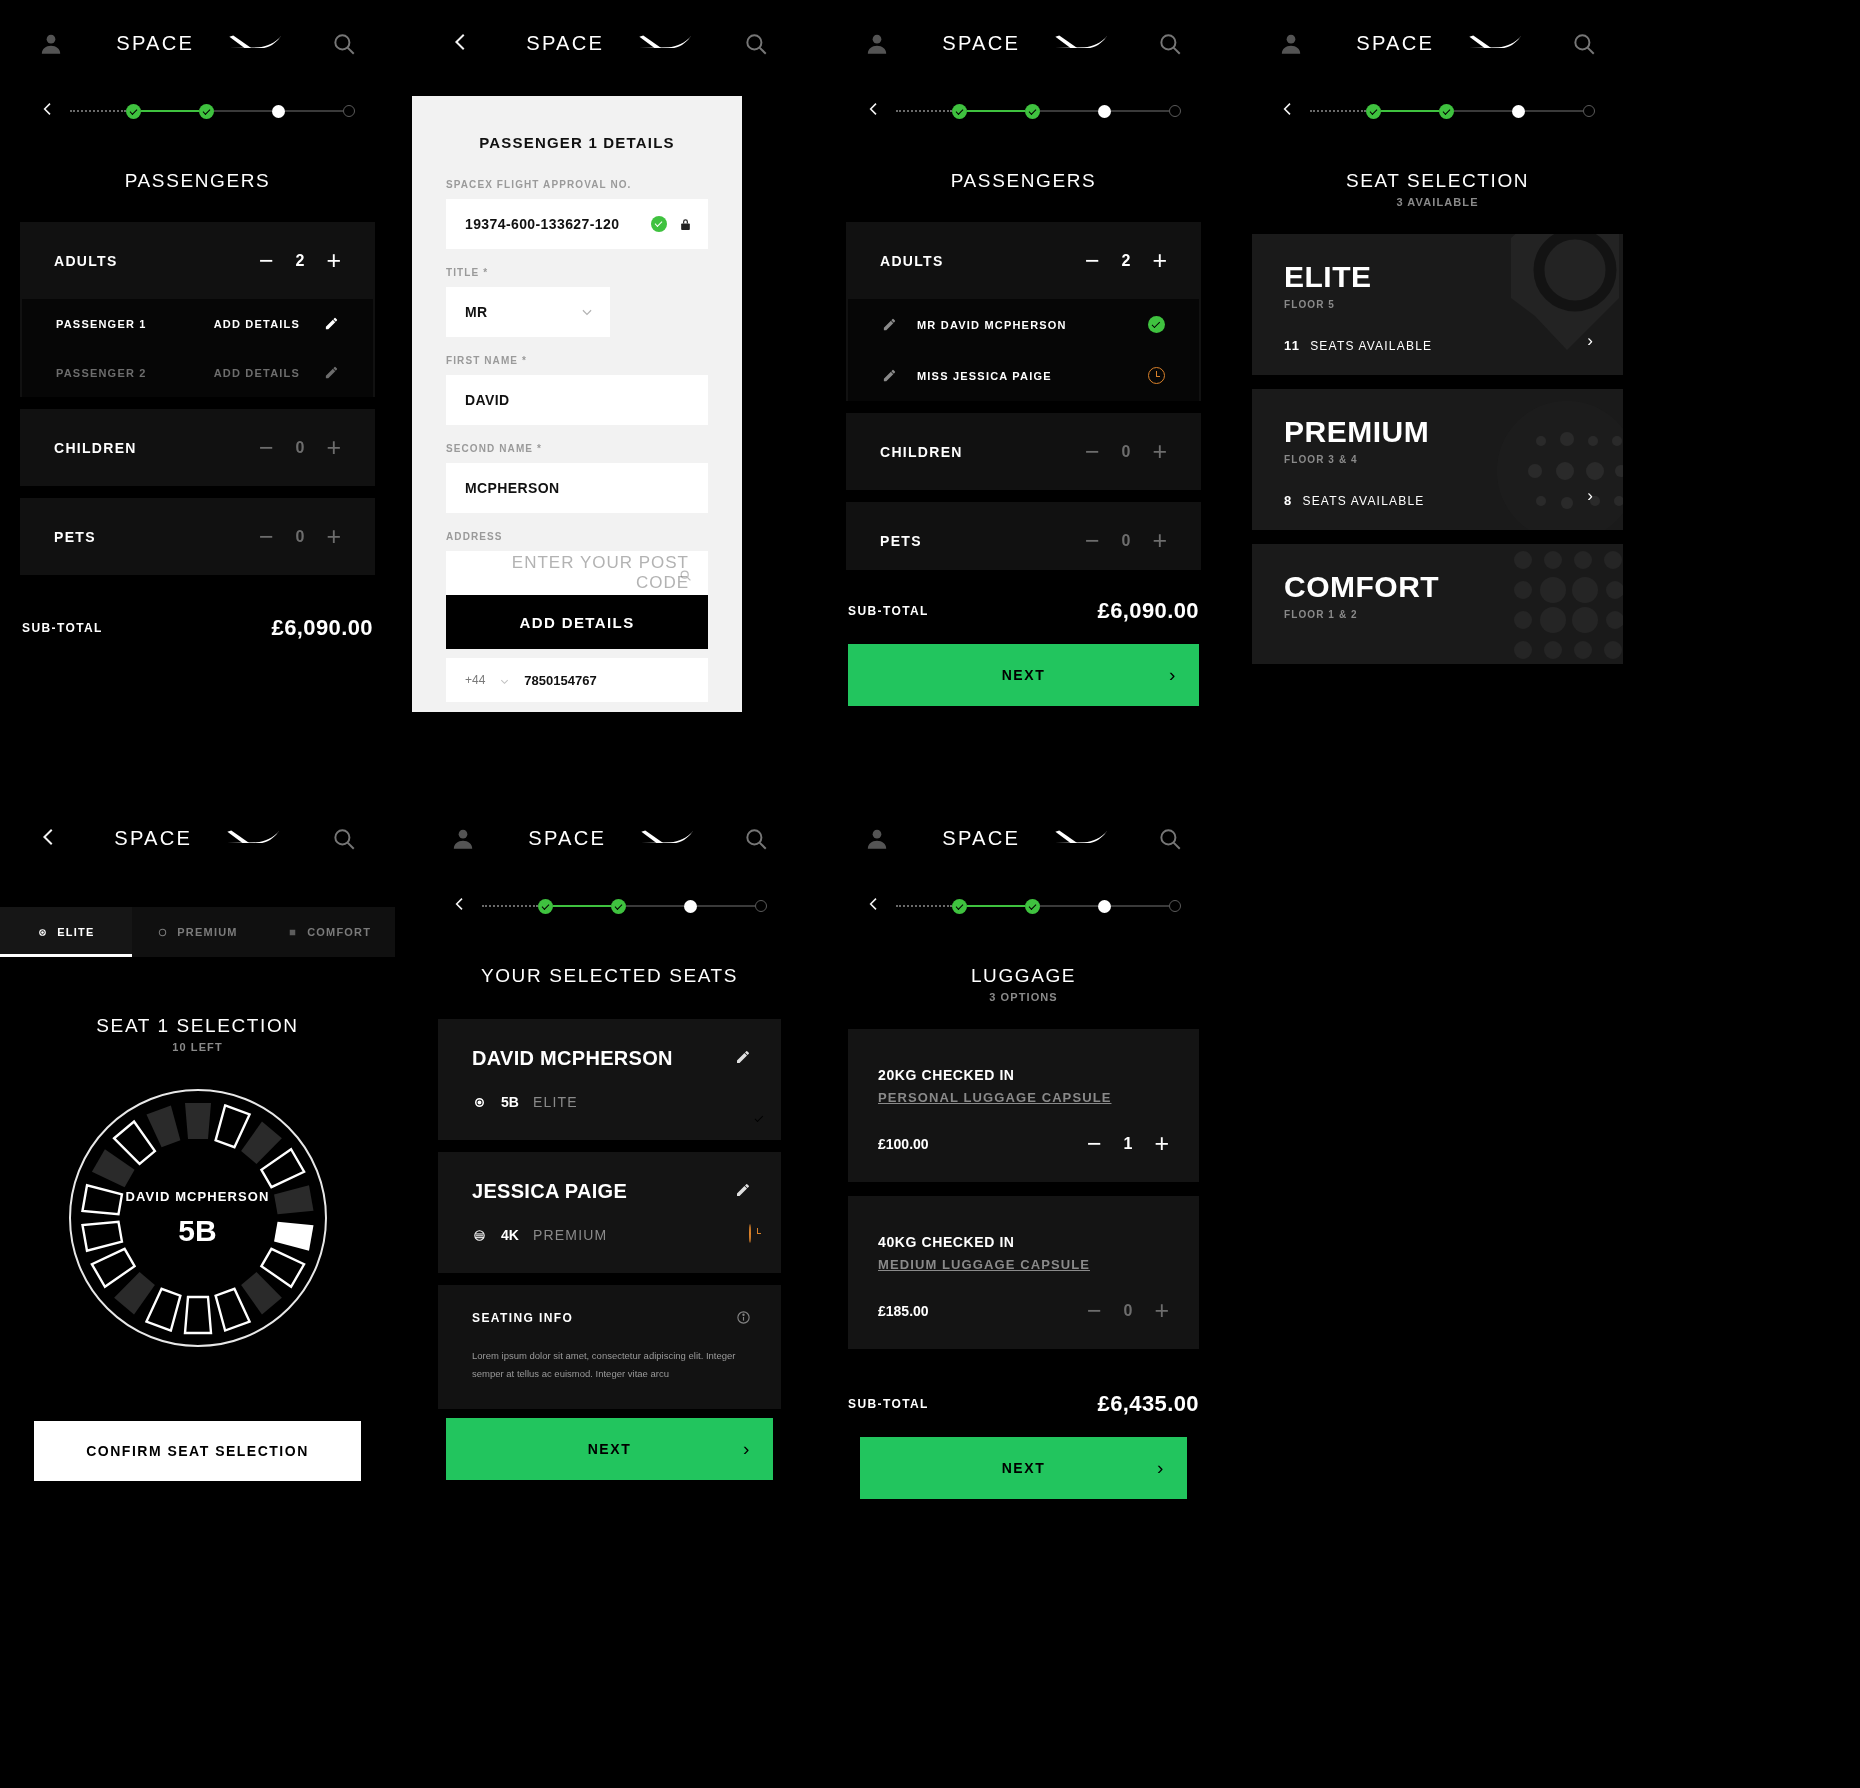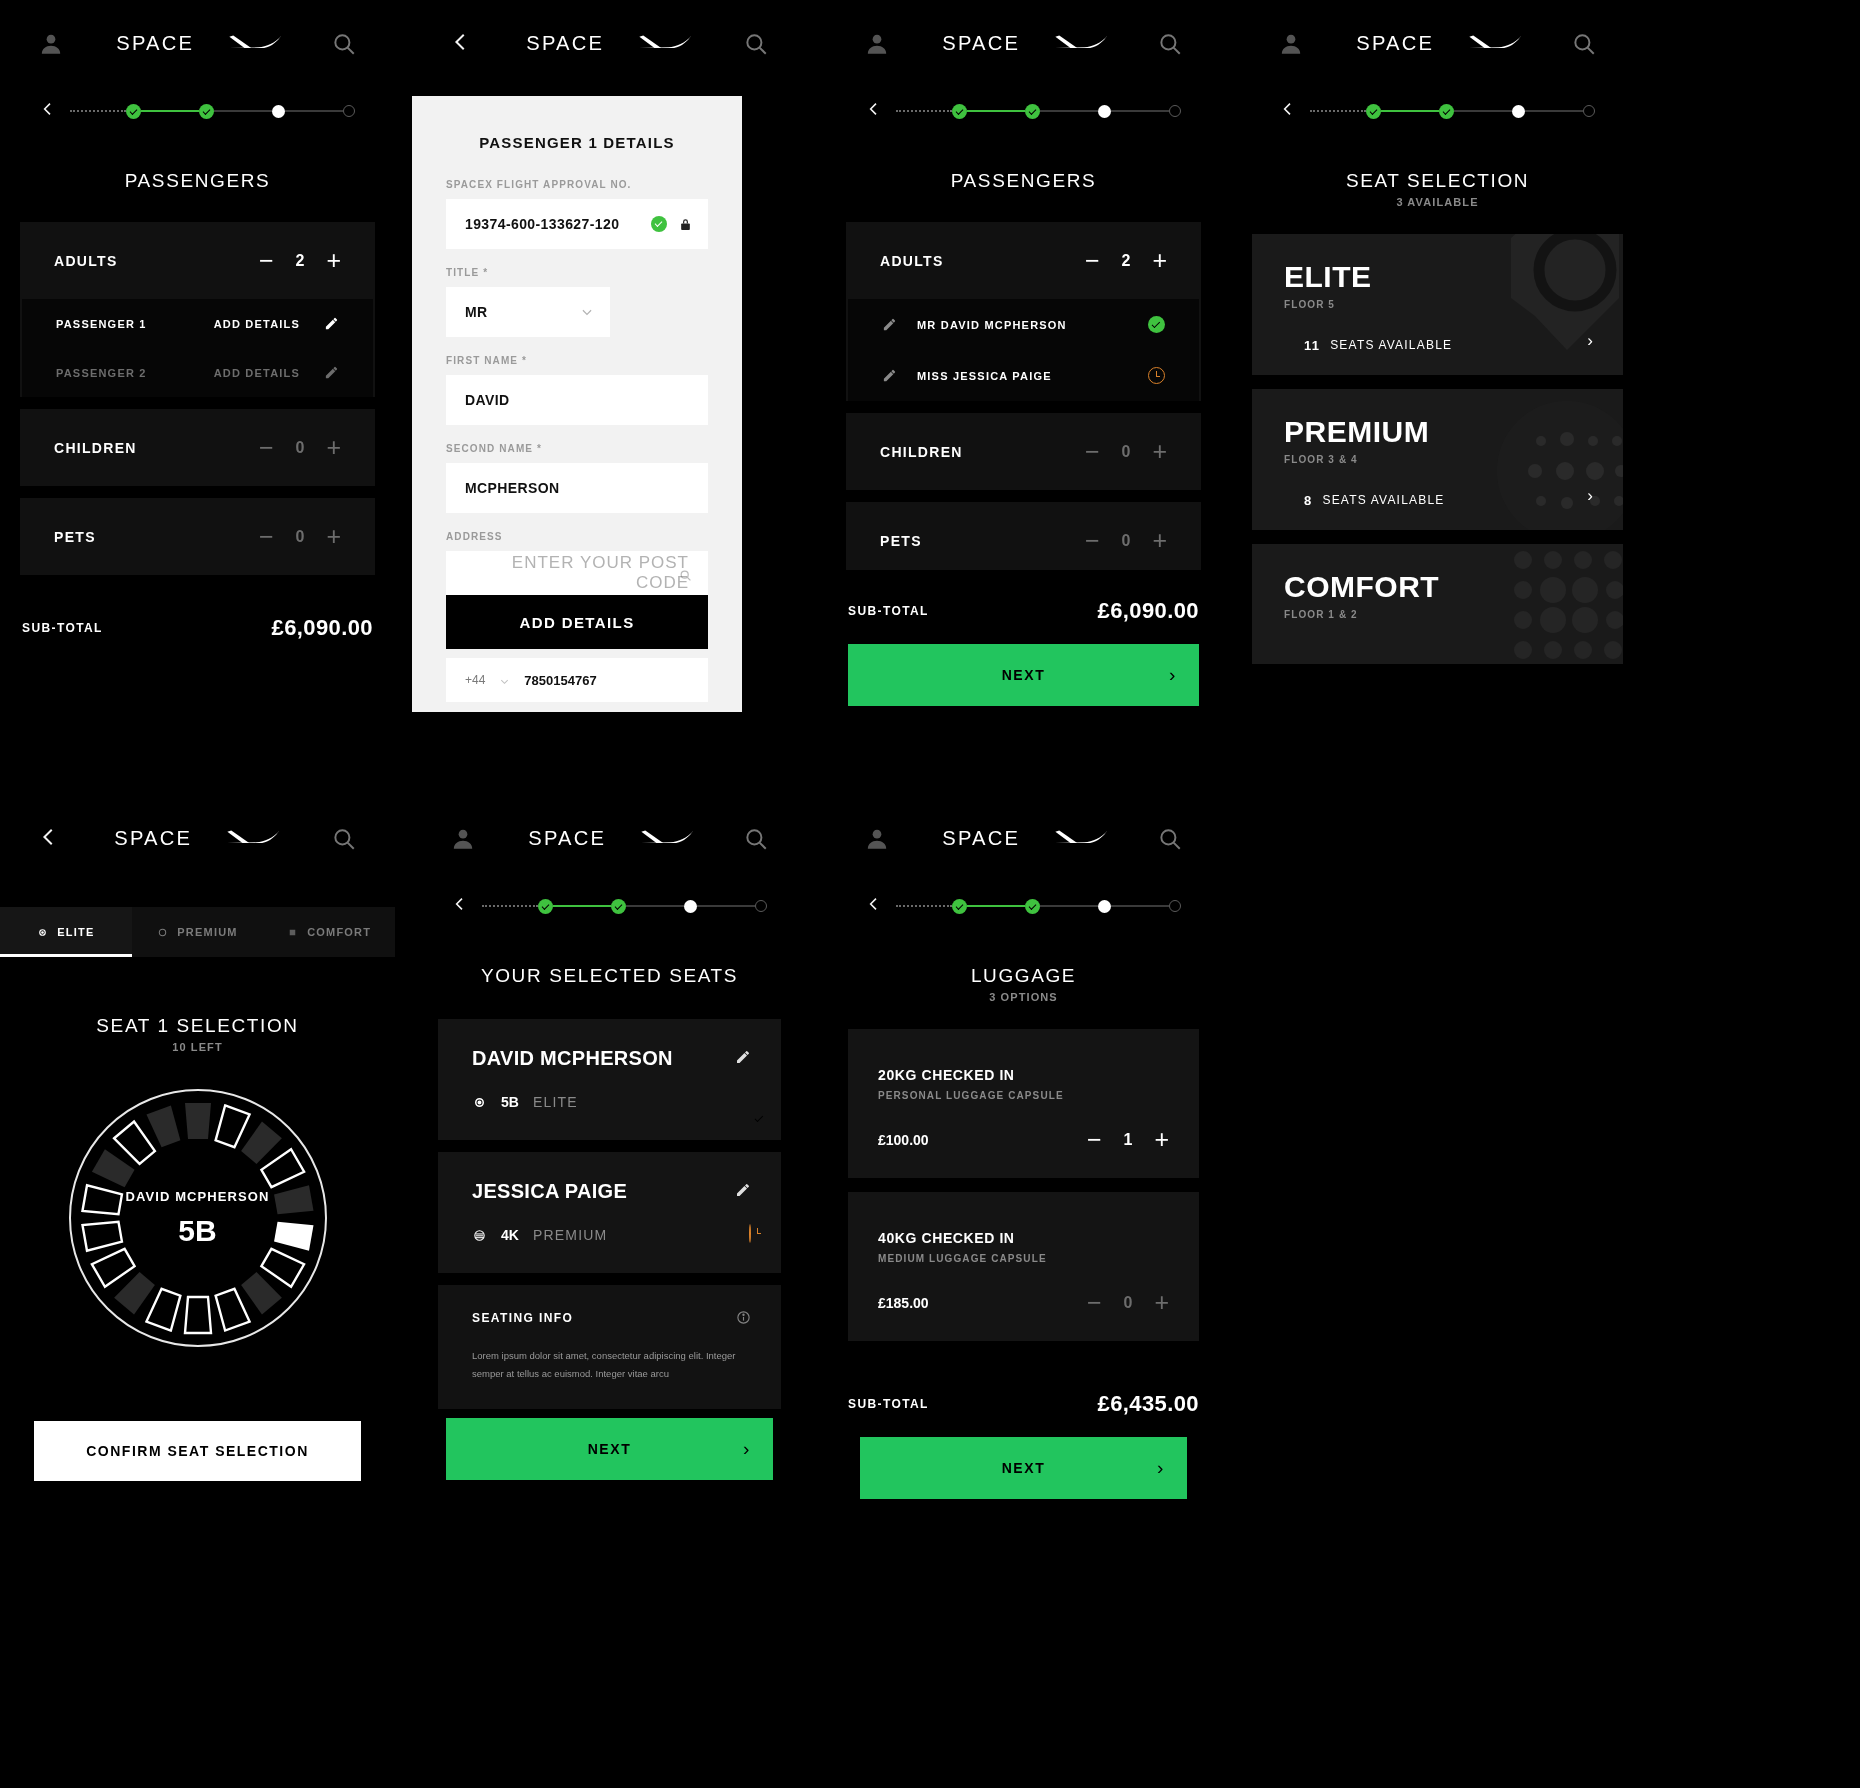--- a/index.html
+++ b/index.html
@@ -78,21 +78,21 @@
   .chev-d { width: 14px; height: 14px; opacity: .45; }
   .fbox.ph { color: #b3b3b3; font-weight: 400; font-size: 17px; letter-spacing: 1px; height: 44px; text-align: right; }
   .add-det { background: #000; color: #fff; height: 54px; display: flex; align-items: center; justify-content: center; font-size: 15px; letter-spacing: 1.4px; font-weight: 700; margin: 0 34px; }
   .phone-row { background: #fff; height: 44px; display: flex; align-items: center; padding: 0 19px; margin: 9px 34px 0; gap: 14px; font-size: 13px; font-weight: 700; }
   .phone-row .cc { color: #7a7a7a; font-weight: 400; font-size: 12px; }
 
   
   .sc { background: #1a1a1a; margin: 0 12px 14px; padding: 26px 32px 22px; position: relative; overflow: hidden; }
   .sc h3 { font-size: 30px; letter-spacing: .5px; font-weight: 700; }
   .sc .fl { font-size: 10px; letter-spacing: 1.1px; color: #8a8a8a; font-weight: 700; padding-top: 5px; }
-  .sc .av { display: flex; align-items: flex-start; gap: 10px; padding-top: 28px; font-size: 12px; letter-spacing: 1.2px; font-weight: 400; margin-left: 20px; }
+  .sc .av { display: flex; align-items: center; gap: 10px; padding-top: 28px; font-size: 12px; letter-spacing: 1.2px; font-weight: 400; }
   .sc .av b { font-size: 13px; font-weight: 700; }
   .sc .go { position: absolute; right: 30px; bottom: 24px; font-size: 17px; }
   .deco { position: absolute; right: -10px; top: -14px; opacity: .55; }
 
   
   .tabs { display: flex; background: #101010; height: 50px; }
   .tab { flex: 1; display: flex; align-items: center; justify-content: center; gap: 9px;
       font-size: 11px; letter-spacing: 1.2px; font-weight: 700; color: #7b7b7b; position: relative; }
   .tab.active { color: #fff; background: #161616; }
   .tab.active::after { content: ""; position: absolute; left: 0; right: 0; bottom: 0; height: 3px; background: #fff; }
@@ -124,21 +124,21 @@
   .seat-ic svg { width: 100%; height: 100%; }
 
   .info { background: #121212; margin: 0 26px 0; padding: 26px 34px; position: relative; }
   .info .ih { font-size: 12px; letter-spacing: 1.4px; font-weight: 700; }
   .info .ii { position: absolute; right: 30px; top: 25px; width: 15px; height: 15px; opacity: .6; }
   .info p { font-size: 9.5px; color: #9a9a9a; line-height: 1.9; padding-top: 22px; }
 
   
   .lg { background: #141414; margin: 0 22px 14px; padding: 38px 30px 26px; }
   .lg .t1 { font-size: 14px; font-weight: 700; letter-spacing: .6px; }
-  .lg .t2 { font-size: 10px; letter-spacing: 1.1px; color: #8a8a8a; font-weight: 700; padding-top: 7px; }
+  .lg .t2 { font-size: 13px; letter-spacing: 1.1px; color: #8a8a8a; font-weight: 700; padding-top: 7px; text-decoration: underline; }
   .lg .lr { display: flex; align-items: center; justify-content: space-between; padding-top: 26px; }
   .lg .pr { font-size: 14px; font-weight: 700; }
 
   .fixedbar { position: absolute; left: 0; right: 0; bottom: 0; background: #000; }
 </style>
 </head>
 <body>
 
 <div class="grid">
 

